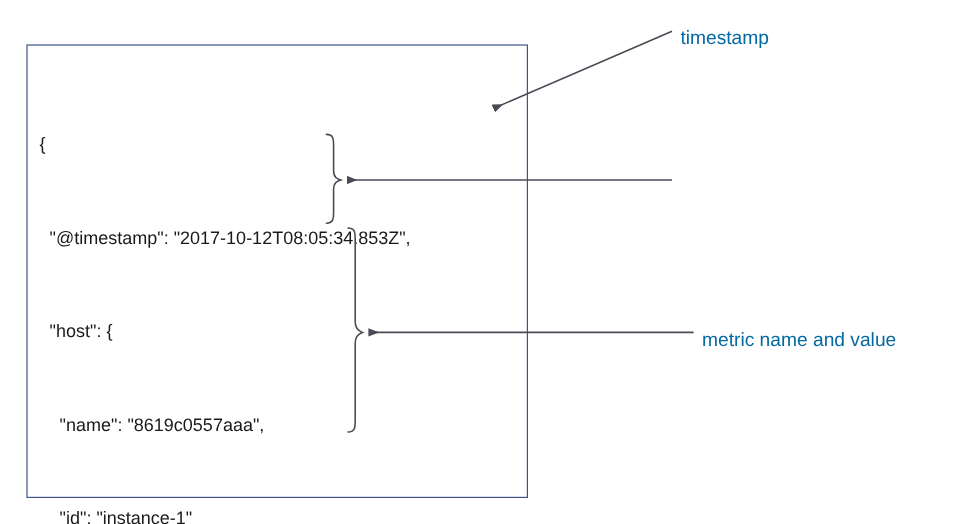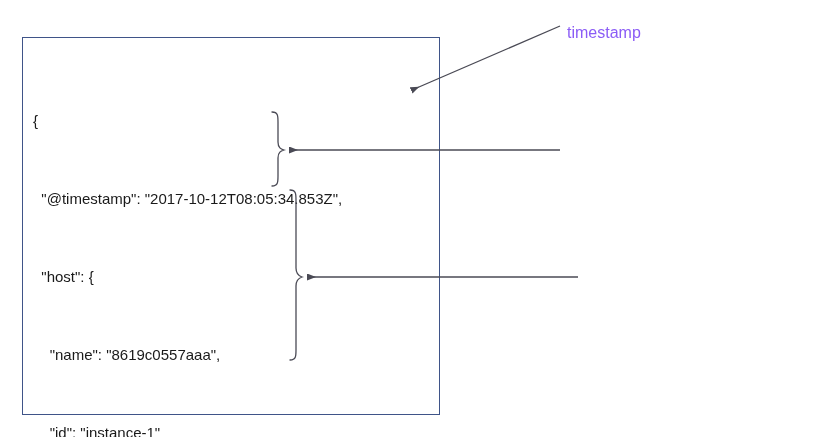--- a/index.html
+++ b/index.html
@@ -44,21 +44,21 @@
   .json-line {
     height: 26px;
     white-space: pre;
   }
 
   
   .ann-label {
     position: absolute;
     font-family: "Liberation Sans", sans-serif;
     font-size: 16px;
-    color: #8b5cf6;
+    color: #0369a1;
     white-space: nowrap;
   }
   .ann-timestamp  { left: 567px; top: 24px; }
   .ann-dimensions { left: 567px; top: 144px; }
   .ann-metric     { left: 585px; top: 275px; }
 
   
   .overlay {
     position: absolute;
     left: 0;
@@ -119,14 +119,15 @@
              C 299 278, 296 280, 296 286
              L 296 350
              C 296 356, 296 360, 290 360" fill="none" stroke="#4a4a55" stroke-width="1.3" stroke-linecap="round"></path>
 
     <line x1="578" y1="277" x2="308" y2="277" stroke="#4a4a55" stroke-width="1.3" marker-end="url(#arrowhead)"></line>
   </svg>
 
   <div class="ann-label ann-timestamp">timestamp</div>
 
 
+  <div class="ann-label ann-metric">metric name and value</div>
 
 </div>
 
 </body></html>

